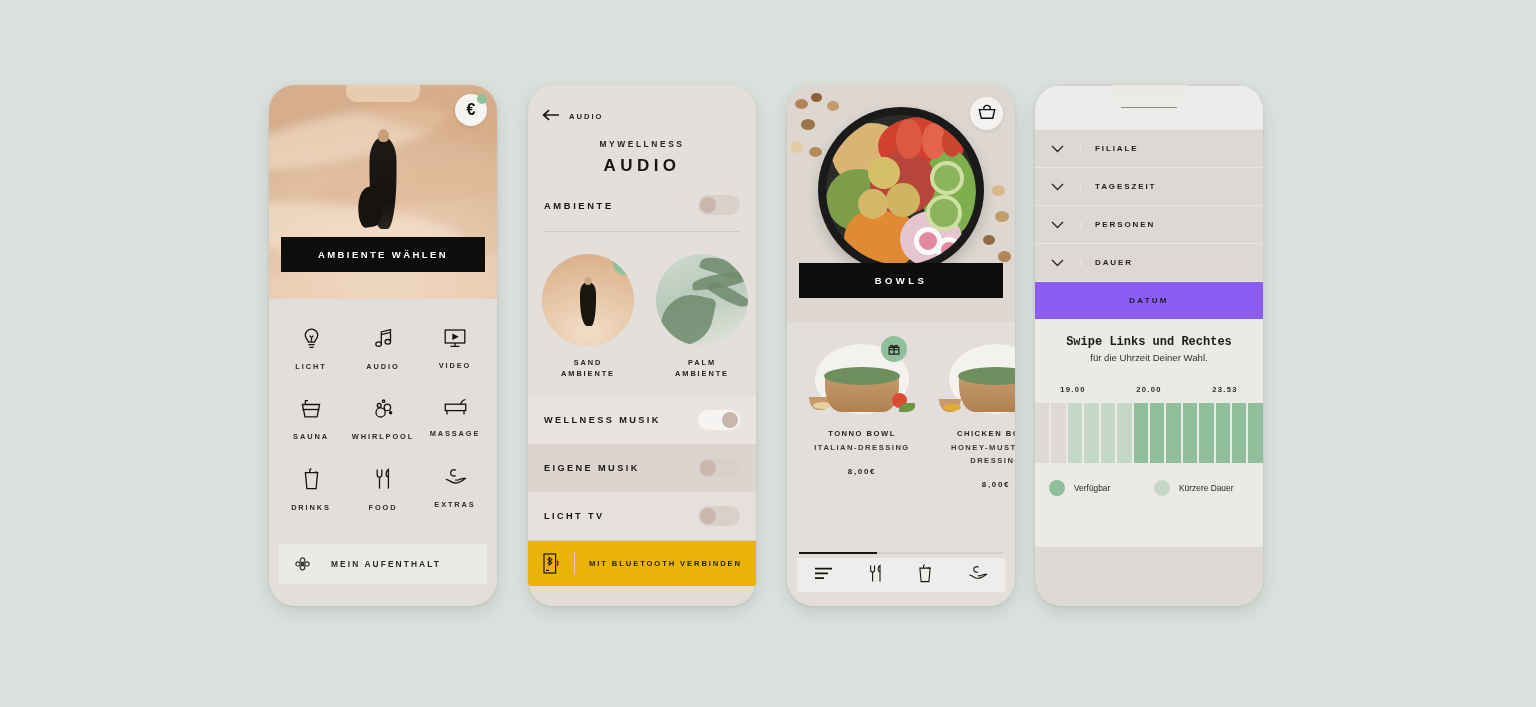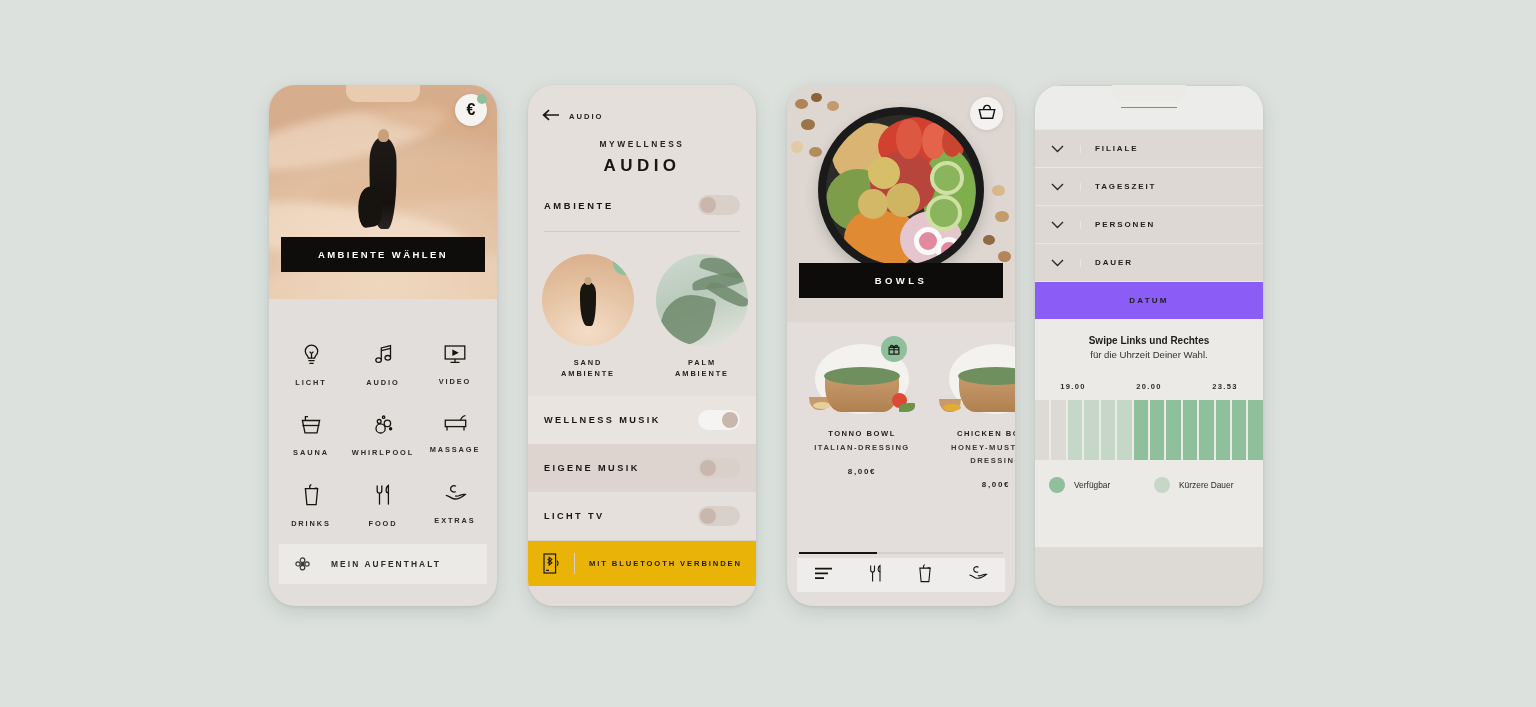--- a/index.html
+++ b/index.html
@@ -58,21 +58,21 @@
     width: 24px; height: 40px; background:#17130f;
     border-radius: 60% 14% 44% 22% / 70% 26% 46% 30%;
     transform: rotate(-9deg);
   }
   .hero-cta {
     position: absolute; left: 12px; right: 12px; bottom: 27px;
     background: #0e0d0c; color: #fff;
     text-align: center; padding: 12px 6px;
     font-size: 9.5px; letter-spacing: 2.4px; font-weight: 600;
   }
-  .grid3 { display: grid; grid-template-columns: repeat(3,1fr); padding: 18px 6px 6px; margin-top: 16px; }
+  .grid3 { display: grid; grid-template-columns: repeat(3,1fr); padding: 18px 6px 6px; }
   .tile { display:flex; flex-direction:column; align-items:center; gap: 13px; padding: 11px 0 16px; }
   .tile svg { display:block; }
   .tile .lbl { font-size: 7.4px; letter-spacing: 1.9px; color:#2c2b29; font-weight:600; }
   .stay-bar {
     position: absolute; left: 10px; right: 10px; bottom: 22px;
     background: #eceae7; display:flex; align-items:center; height: 40px;
   }
   .stay-bar .ico { width: 46px; display:flex; justify-content:center; }
   .stay-bar .txt { flex:1; text-align:center; font-size:8.4px; letter-spacing:2.1px; color:#2c2b29; font-weight:600; padding-right:40px; }
 
@@ -180,21 +180,21 @@
   .p4-head { height: 47px; display:flex; align-items:center; justify-content:center; background:#ddd8d3; }
   .p4-head .t { font-size:8.2px; letter-spacing:2.4px; font-weight:700; color:#1f1e1c; }
   .code-field { height: 44px; background:#ececea; display:flex; align-items:center; justify-content:center; border-top:1px solid #d3cec9; }
   .code-field .line { width:56px; height:1.5px; background:#8d8882; }
   .acc-row { height: 38px; display:flex; align-items:center; background:#ddd8d3; border-top:1px solid #e9e5e1; }
   .acc-row .chev { width: 46px; display:flex; justify-content:center; border-right:1px solid #e9e5e1; }
   .acc-row .lbl { padding-left: 14px; font-size:8px; letter-spacing:1.9px; font-weight:700; color:#1f1e1c; }
   .datum-row { height: 38px; display:flex;align-items:center;justify-content:center; background:#8b5cf6; border-top:1px solid #e9e5e1; }
   .datum-row .lbl { font-size:8px; letter-spacing:2.2px; font-weight:700; color:#1f1e1c; }
   .chartpane { background:#eceae7; padding-top: 16px; height: 228px; position:relative; }
-  .ch-t1 { text-align:center; font-size:10px; font-weight:700; color:#1d1c1a; }
+  .ch-t1 { text-align:center; font-size:12px; font-weight:700; color:#1d1c1a;font-family:Liberation Mono, monospace; }
   .ch-t2 { text-align:center; font-size:9.6px; color:#33322f; margin-top:3px; }
   .hours { display:flex; margin-top: 22px; font-size:7.6px; letter-spacing:1.3px; color:#2c2b29; font-weight:600; }
   .hours span { flex:1; text-align:center; }
   .bars { display:flex; gap:2px; margin-top: 9px; height: 60px; }
   .bars i { flex:1; display:block; }
   .legend { display:flex; align-items:center; gap:10px; padding: 17px 14px 0; font-size:8.4px; color:#2b2a28; }
   .legend .grp { display:flex; align-items:center; gap:9px; flex:1; }
   .legend .dot { width:16px;height:16px;border-radius:50%; }
 </style>
 </head>

